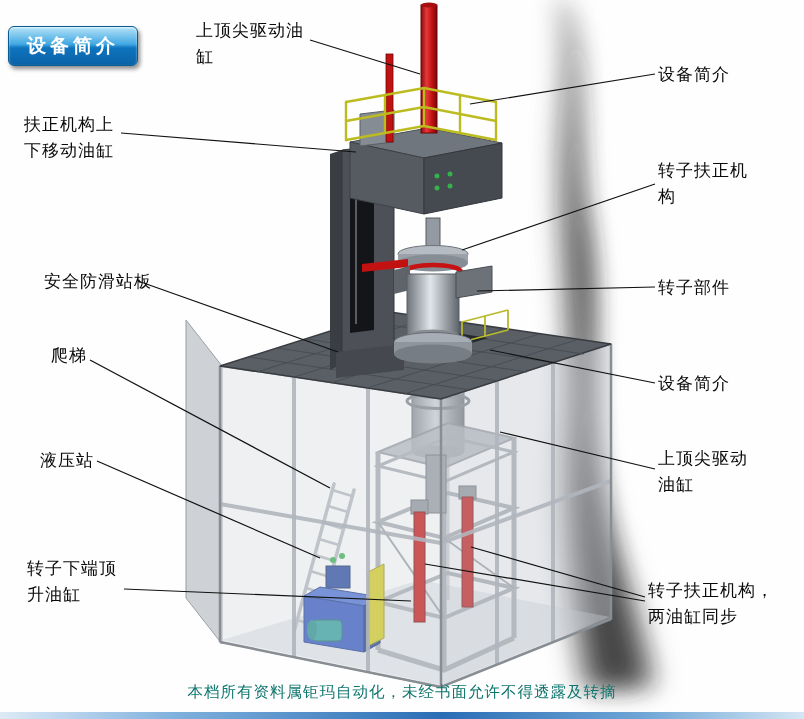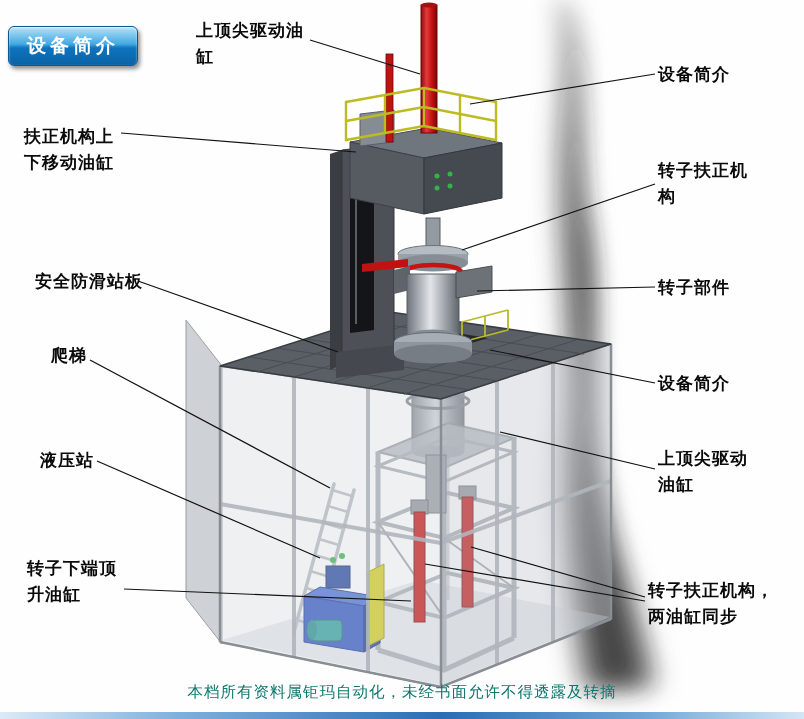--- a/index.html
+++ b/index.html
@@ -1,20 +1,20 @@
 <!DOCTYPE html>
 <html><head>
 <meta charset="utf-8">
 <style>
   *{margin:0;padding:0;box-sizing:border-box}
   html,body{width:804px;height:719px}
   body{position:relative;width:804px;height:719px;background:#fefefe;overflow:hidden;
        font-family:"DejaVu Sans",sans-serif}
   svg.scene{position:absolute;left:0;top:0}
-  .callout{position:absolute;font-size:17px;line-height:1.5;font-weight:700;color:#0a0a0a;letter-spacing:1px}
+  .callout{position:absolute;font-size:17px;line-height:1.5;font-weight:400;color:#0a0a0a;letter-spacing:1px}
   .nowrap{white-space:nowrap}
   #badge{position:absolute;left:8px;top:26px;padding:6px 18px;font-size:19px;font-weight:700;color:#fff;
          letter-spacing:4px;border:1px solid #0a5a94;border-radius:6px;
          background:linear-gradient(180deg,#b4e2f8 0%,#42a9e2 45%,#0f74bd 55%,#0a62a6 100%);
          box-shadow:2px 3px 4px rgba(0,0,0,.45), inset 0 1px 2px rgba(255,255,255,.7)}
   #footer{position:absolute;left:0;top:682px;width:100%;text-align:center;font-size:15.5px;
           color:#0f766e;letter-spacing:1px;font-weight:500}
   #bottom-bar{position:absolute;left:0;bottom:0;width:100%;height:7px;
           background:linear-gradient(90deg,#ddeaf6 0%,#7fb0dd 22%,#2a6db5 55%,#6fa6d6 80%,#d5e6f4 100%)}
 </style>
@@ -224,23 +224,23 @@
     <line x1="124" y1="589" x2="411" y2="601"></line>
     <line x1="645" y1="597" x2="471" y2="547"></line>
     <line x1="645" y1="601" x2="425" y2="564"></line>
   </g>
 </svg>
 
 <div id="badge">设备简介</div>
 
 <div class="callout" style="left:196px;top:18px;width:112px">上顶尖驱动油缸</div>
 <div class="callout nowrap" style="left:658px;top:62px">设备简介</div>
-<div class="callout" style="left:24px;top:124px;width:94px">扶正机构上下移动油缸</div>
+<div class="callout" style="left:24px;top:112px;width:94px">扶正机构上下移动油缸</div>
 <div class="callout" style="left:658px;top:158px;width:94px">转子扶正机构</div>
-<div class="callout nowrap" style="left:35px;top:269px">安全防滑站板</div>
+<div class="callout nowrap" style="left:44px;top:269px">安全防滑站板</div>
 <div class="callout nowrap" style="left:658px;top:275px">转子部件</div>
 <div class="callout nowrap" style="left:51px;top:343px">爬梯</div>
 <div class="callout nowrap" style="left:658px;top:371px">设备简介</div>
 <div class="callout nowrap" style="left:40px;top:448px">液压站</div>
 <div class="callout" style="left:658px;top:446px;width:94px">上顶尖驱动油缸</div>
 <div class="callout" style="left:27px;top:556px;width:94px">转子下端顶升油缸</div>
 <div class="callout" style="left:648px;top:578px;width:132px">转子扶正机构，两油缸同步</div>
 
 <div id="footer">本档所有资料属钜玛自动化，未经书面允许不得透露及转摘</div>
 <div id="bottom-bar"></div>

